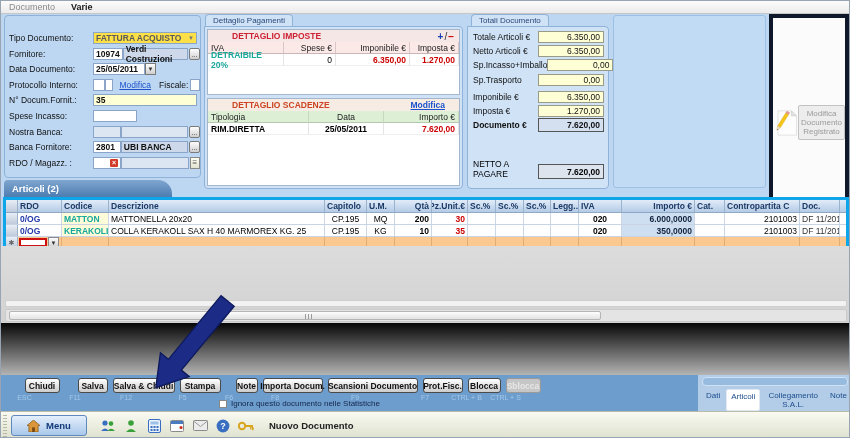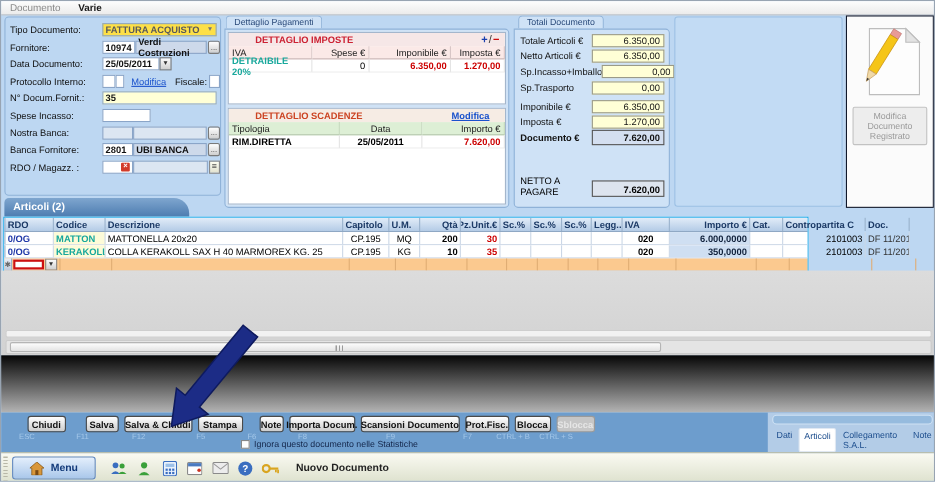--- a/index.html
+++ b/index.html
@@ -9,21 +9,21 @@
 
   
   .menubar{position:absolute;left:0;top:0;width:100%;height:13px;
     background:linear-gradient(#fdfdfd,#ebebeb);border-bottom:1px solid #c6c6c6;
     display:flex;align-items:center;gap:16px;padding-left:8px;font-size:9px;}
   .menu-doc{color:#8a8a8a;}
   .menu-varie{color:#1a1a1a;font-weight:bold;}
 
   
   .form-panel{position:absolute;left:3px;top:14px;width:197px;height:163px;
-    border:1px solid #8fb2d8;border-radius:4px;padding:2px 0 0 4px;}
+    border:1px solid #8fb2d8;border-radius:4px;padding:13px 0 0 4px;}
   .frow{display:flex;align-items:center;height:13px;margin-top:2.6px;font-size:8.5px;color:#101010;}
   .flabel{width:84px;flex:none;}
   .fld{height:12px;border:1px solid #8aa5c8;background:#fff;font-size:8.5px;
        display:flex;align-items:center;padding:0 2px;color:#111;}
   .fld.blue{background:#cdd9ea;font-weight:bold;}
   .fld.yellow{background:#ffffd6;font-weight:bold;}
   .fld.gray{background:#fde047;color:#5a5a5a;font-weight:bold;justify-content:space-between;}
   .dots{width:12px;height:12px;margin-left:1px;border:1px solid #7a7a7a;border-radius:2px;
         background:linear-gradient(#fefefe,#cfcfcf);font-size:7px;display:flex;align-items:flex-end;
         justify-content:center;color:#333;line-height:9px;}
@@ -78,31 +78,31 @@
   .trow.gap{margin-top:5px;}
   .trow.docrow .tlabel{font-weight:bold;}
   .tval.bluebox{background:#d4dff0;border:1px solid #555;font-weight:bold;height:14px;}
   .netto-row{position:absolute;left:5px;right:4px;bottom:9px;display:flex;align-items:flex-end;font-size:8.5px;}
   .netto-row .tlabel{flex:1;}
   .tval.nettobox{background:#dde4ee;border:1px solid #555;font-weight:bold;height:15px;}
 
   
   .blue-panel{position:absolute;left:612px;top:14px;width:153px;height:173px;background:#c2dbf4;
     border:1px solid #9cc0e4;border-radius:3px;}
-  .right-panel{position:absolute;left:768px;top:13px;width:80px;height:175px;background:#fbfbfb;
-    border:1px solid #0f172a;display:flex;flex-direction:column;align-items:center;}
+  .right-panel{position:absolute;left:768px;top:13px;width:80px;height:211px;background:#fbfbfb;
+    border:4px solid #0f172a;display:flex;flex-direction:row;align-items:center;}
   .mod-btn{margin-top:6px;width:68px;border:1px solid #c2c2c2;background:#ededed;color:#9a9a9a;
     font-size:8px;text-align:center;padding:3px 2px;border-radius:2px;}
 
   
   .articoli-tab{position:absolute;left:3px;top:179px;width:168px;height:17px;
     background:linear-gradient(#7fa6cf,#4d7cb0);color:#fff;font-size:9.5px;font-weight:bold;
     display:flex;align-items:center;padding-left:8px;border-radius:4px 14px 0 0;}
-  .grid{position:absolute;left:2px;top:196px;width:732px;font-size:8.5px;background:#fff;
-    border:1px solid #0ea5e9;}
+  .grid{position:absolute;left:2px;top:196px;width:846px;font-size:8.5px;background:#fff;
+    border:3px solid #0ea5e9;}
   .grow{display:flex;height:12px;border-bottom:1px solid #c8d4e4;background:#fff;}
   .grow.hdr{height:13px;background:linear-gradient(#e2ecf8,#b4cbe6);border-bottom:1px solid #8fa8c4;}
   .gcell{flex:none;display:flex;align-items:center;padding:0 2px;border-right:1px solid #cbd7e7;
     overflow:hidden;white-space:nowrap;}
   .hdr .gcell{color:#1c3a66;font-weight:bold;border-right:1px solid #9ab2cc;}
   .selcell{width:12px;background:linear-gradient(#e9eef6,#bfcadb);border-right:1px solid #9ab2cc;
     display:flex;align-items:center;justify-content:center;color:#666;font-size:7px;}
   .grow.newrow{background:#fbc98f;}
   .grow.newrow .gcell{border-right:1px solid #e0ad74;}
   .newbox{width:28px;height:9px;background:#fff;border:2px solid #cc1111;margin-left:1px;}
@@ -131,21 +131,21 @@
   .action-bar{position:absolute;left:0;top:374px;width:850px;height:36px;background:#6d9dcd;}
   .btnzone{position:absolute;left:6px;top:3px;display:flex;align-items:flex-start;}
   .btncol{display:flex;flex-direction:column;align-items:center;flex:none;}
   .abtn{height:15px;width:100%;background:linear-gradient(#ffffff,#cccccc);border:1px solid #4a4a4a;
     border-radius:3px;font-size:8.5px;font-weight:bold;color:#111;display:flex;align-items:center;
     justify-content:center;font-family:Liberation Sans, sans-serif;white-space:nowrap;margin-left:35px;}
   .abtn.disabled{background:#c6c6c6;border-color:#9a9a9a;color:#e6e6e6;}
   .hint{margin-top:1px;font-size:7px;color:#a5c8ea;white-space:nowrap;}
   .chk-row{position:absolute;left:218px;top:24px;display:flex;align-items:center;font-size:8px;color:#14264a;}
   .chk{width:8px;height:8px;background:#fff;border:1px solid #888;margin-right:4px;}
-  .right-tabs{position:absolute;right:0;top:0;width:153px;height:36px;background:#b3cce7;}
+  .right-tabs{position:absolute;right:0;top:0;width:153px;height:36px;background:#b3cce7;text-align:center;}
   .rt-bar{position:absolute;left:4px;top:2px;right:3px;height:9px;background:#96bbde;
     border:1px solid #cfe2f4;border-radius:4px;}
   .rt-row{position:absolute;left:4px;top:14px;right:0;display:flex;gap:2px;font-size:8px;color:#1b4c8c;}
   .rtab{padding:2px 4px;border-radius:2px;}
   .rtab.sel{background:#fff;border:1px solid #e0e8f2;}
 
   
   .toolbar{position:absolute;left:0;top:410px;width:850px;height:28px;
     background:linear-gradient(#fafaf2,#dde1cd);border-top:1px solid #b8bca8;
     display:flex;align-items:center;}

